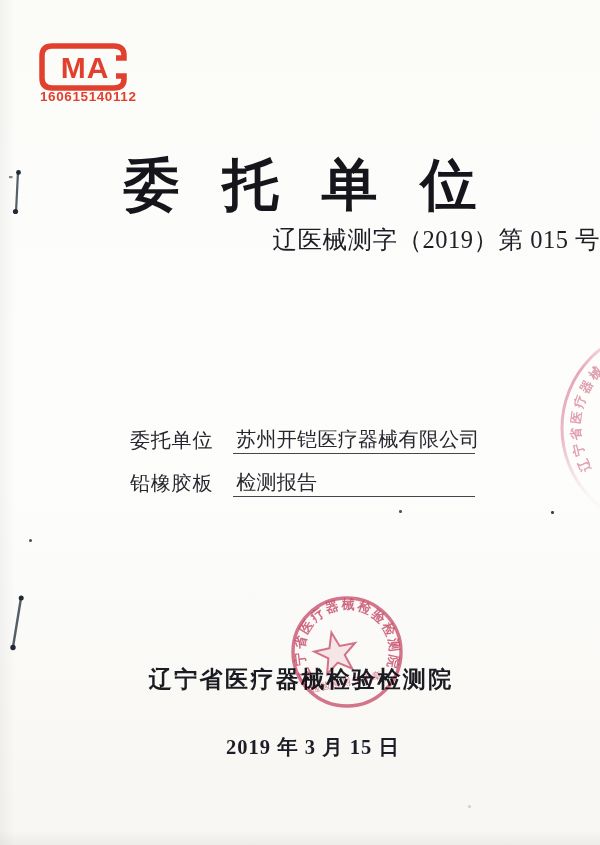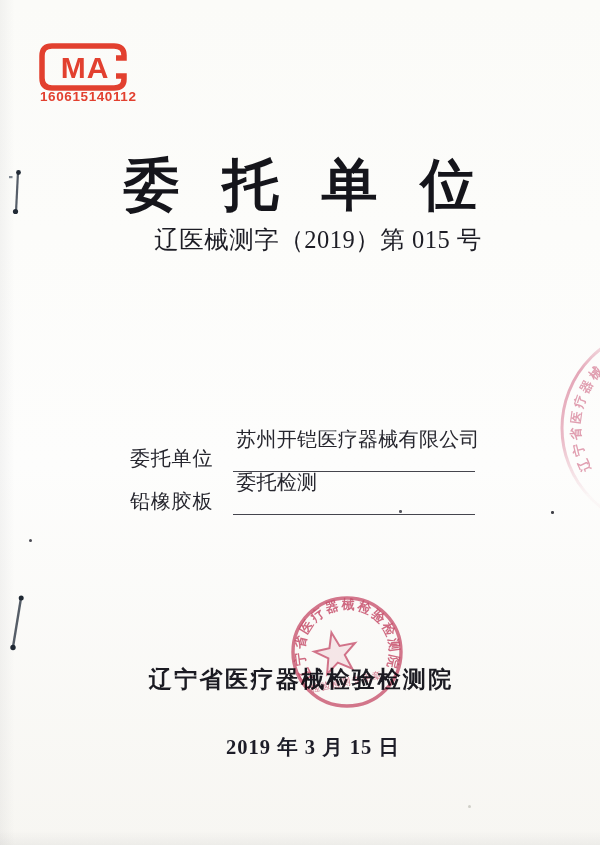--- a/index.html
+++ b/index.html
@@ -36,33 +36,33 @@
   
   .doc-title {
     position: absolute; left: 0; right: 0; top: 154px;
     text-align: center;
     font-size: 56px; font-weight: 700; line-height: 62px;
     letter-spacing: 43px; padding-left: 43px;
     color: #15151b;
   }
   .report-no {
     position: absolute; left: 0; right: 0; top: 225px;
-    text-align: center;
+    text-align: right;
     font-size: 24.5px; line-height: 30px;
     color: #1d1d25; letter-spacing: 0.5px; padding-left: 36px;
   }
 
   
   .fields { position: absolute; left: 130px; top: 427px; }
   .field-row { height: 26px; line-height: 25px; margin-bottom: 17px; white-space: nowrap; }
   .field-label { font-size: 20px; letter-spacing: 0.8px; color: #26262e; margin-right: 20px; }
   .field-value {
     display: inline-block; width: 242px; vertical-align: bottom;
     font-size: 20px; letter-spacing: 0.3px; color: #26262e;
-    border-bottom: 1.8px solid #45454d; padding: 0 0 19px 3px;
+    border-bottom: 1.8px solid #45454d; padding: 0 0 1px 3px;
   }
 
   
   .institution {
     position: absolute; left: 0; right: 0; top: 665px;
     text-align: center;
     font-size: 23px; font-weight: 700; line-height: 30px;
     letter-spacing: 2.4px; padding-left: 2.4px;
     color: #1b1b22;
   }
@@ -106,21 +106,21 @@
 
   <div class="doc-title">委托单位</div>
 
   <div class="report-no">辽医械测字（2019）第 015 号</div>
 
   <div class="fields">
     <div class="field-row">
       <span class="field-label">委托单位</span><span class="field-value">苏州开铠医疗器械有限公司</span>
     </div>
     <div class="field-row">
-      <span class="field-label">铅橡胶板</span><span class="field-value">委托检测</span>
+      <span class="field-label">铅橡胶板</span><span class="field-value">检测报告</span>
     </div>
   </div>
 
   <div class="institution">辽宁省医疗器械检验检测院</div>
 
   <div class="report-date">2019 年 3 月 15 日</div>
 
   <svg class="seal-center" viewBox="0 0 126 126">
     <defs>
       <path id="sealArc" d="M 30.1,87.6 A 43,43 0 1 1 95.9,87.6" fill="none"></path>

